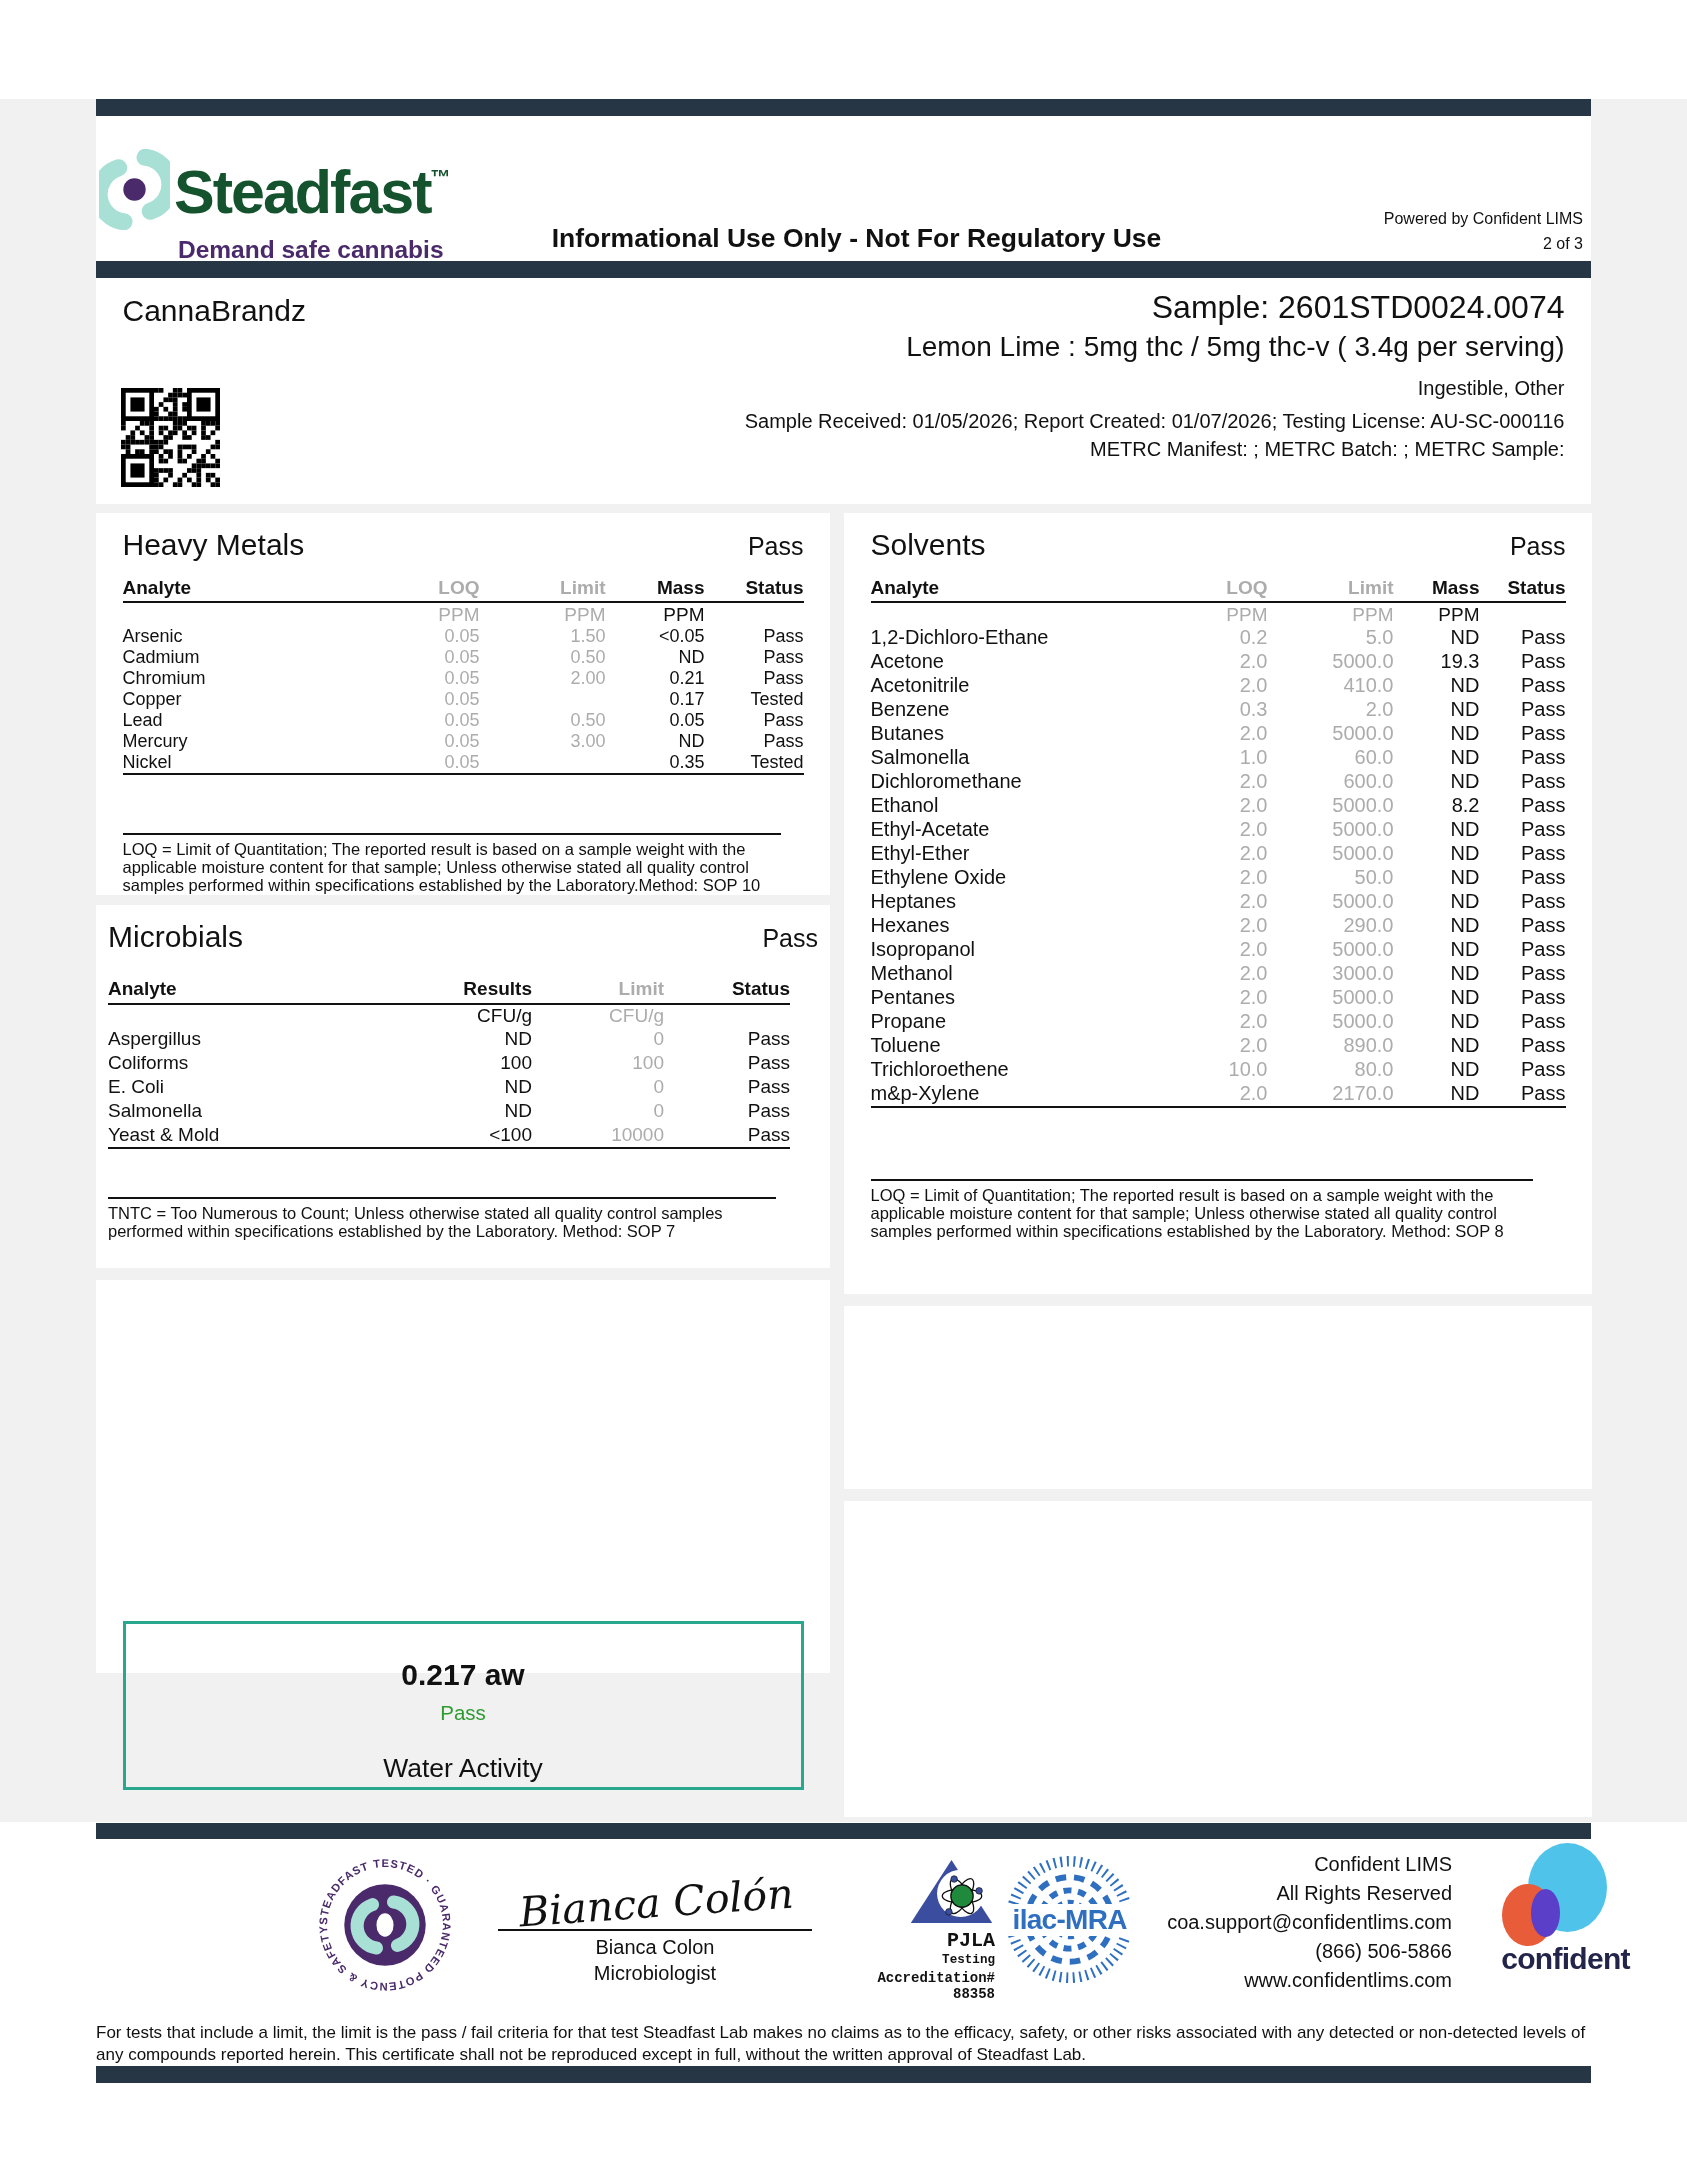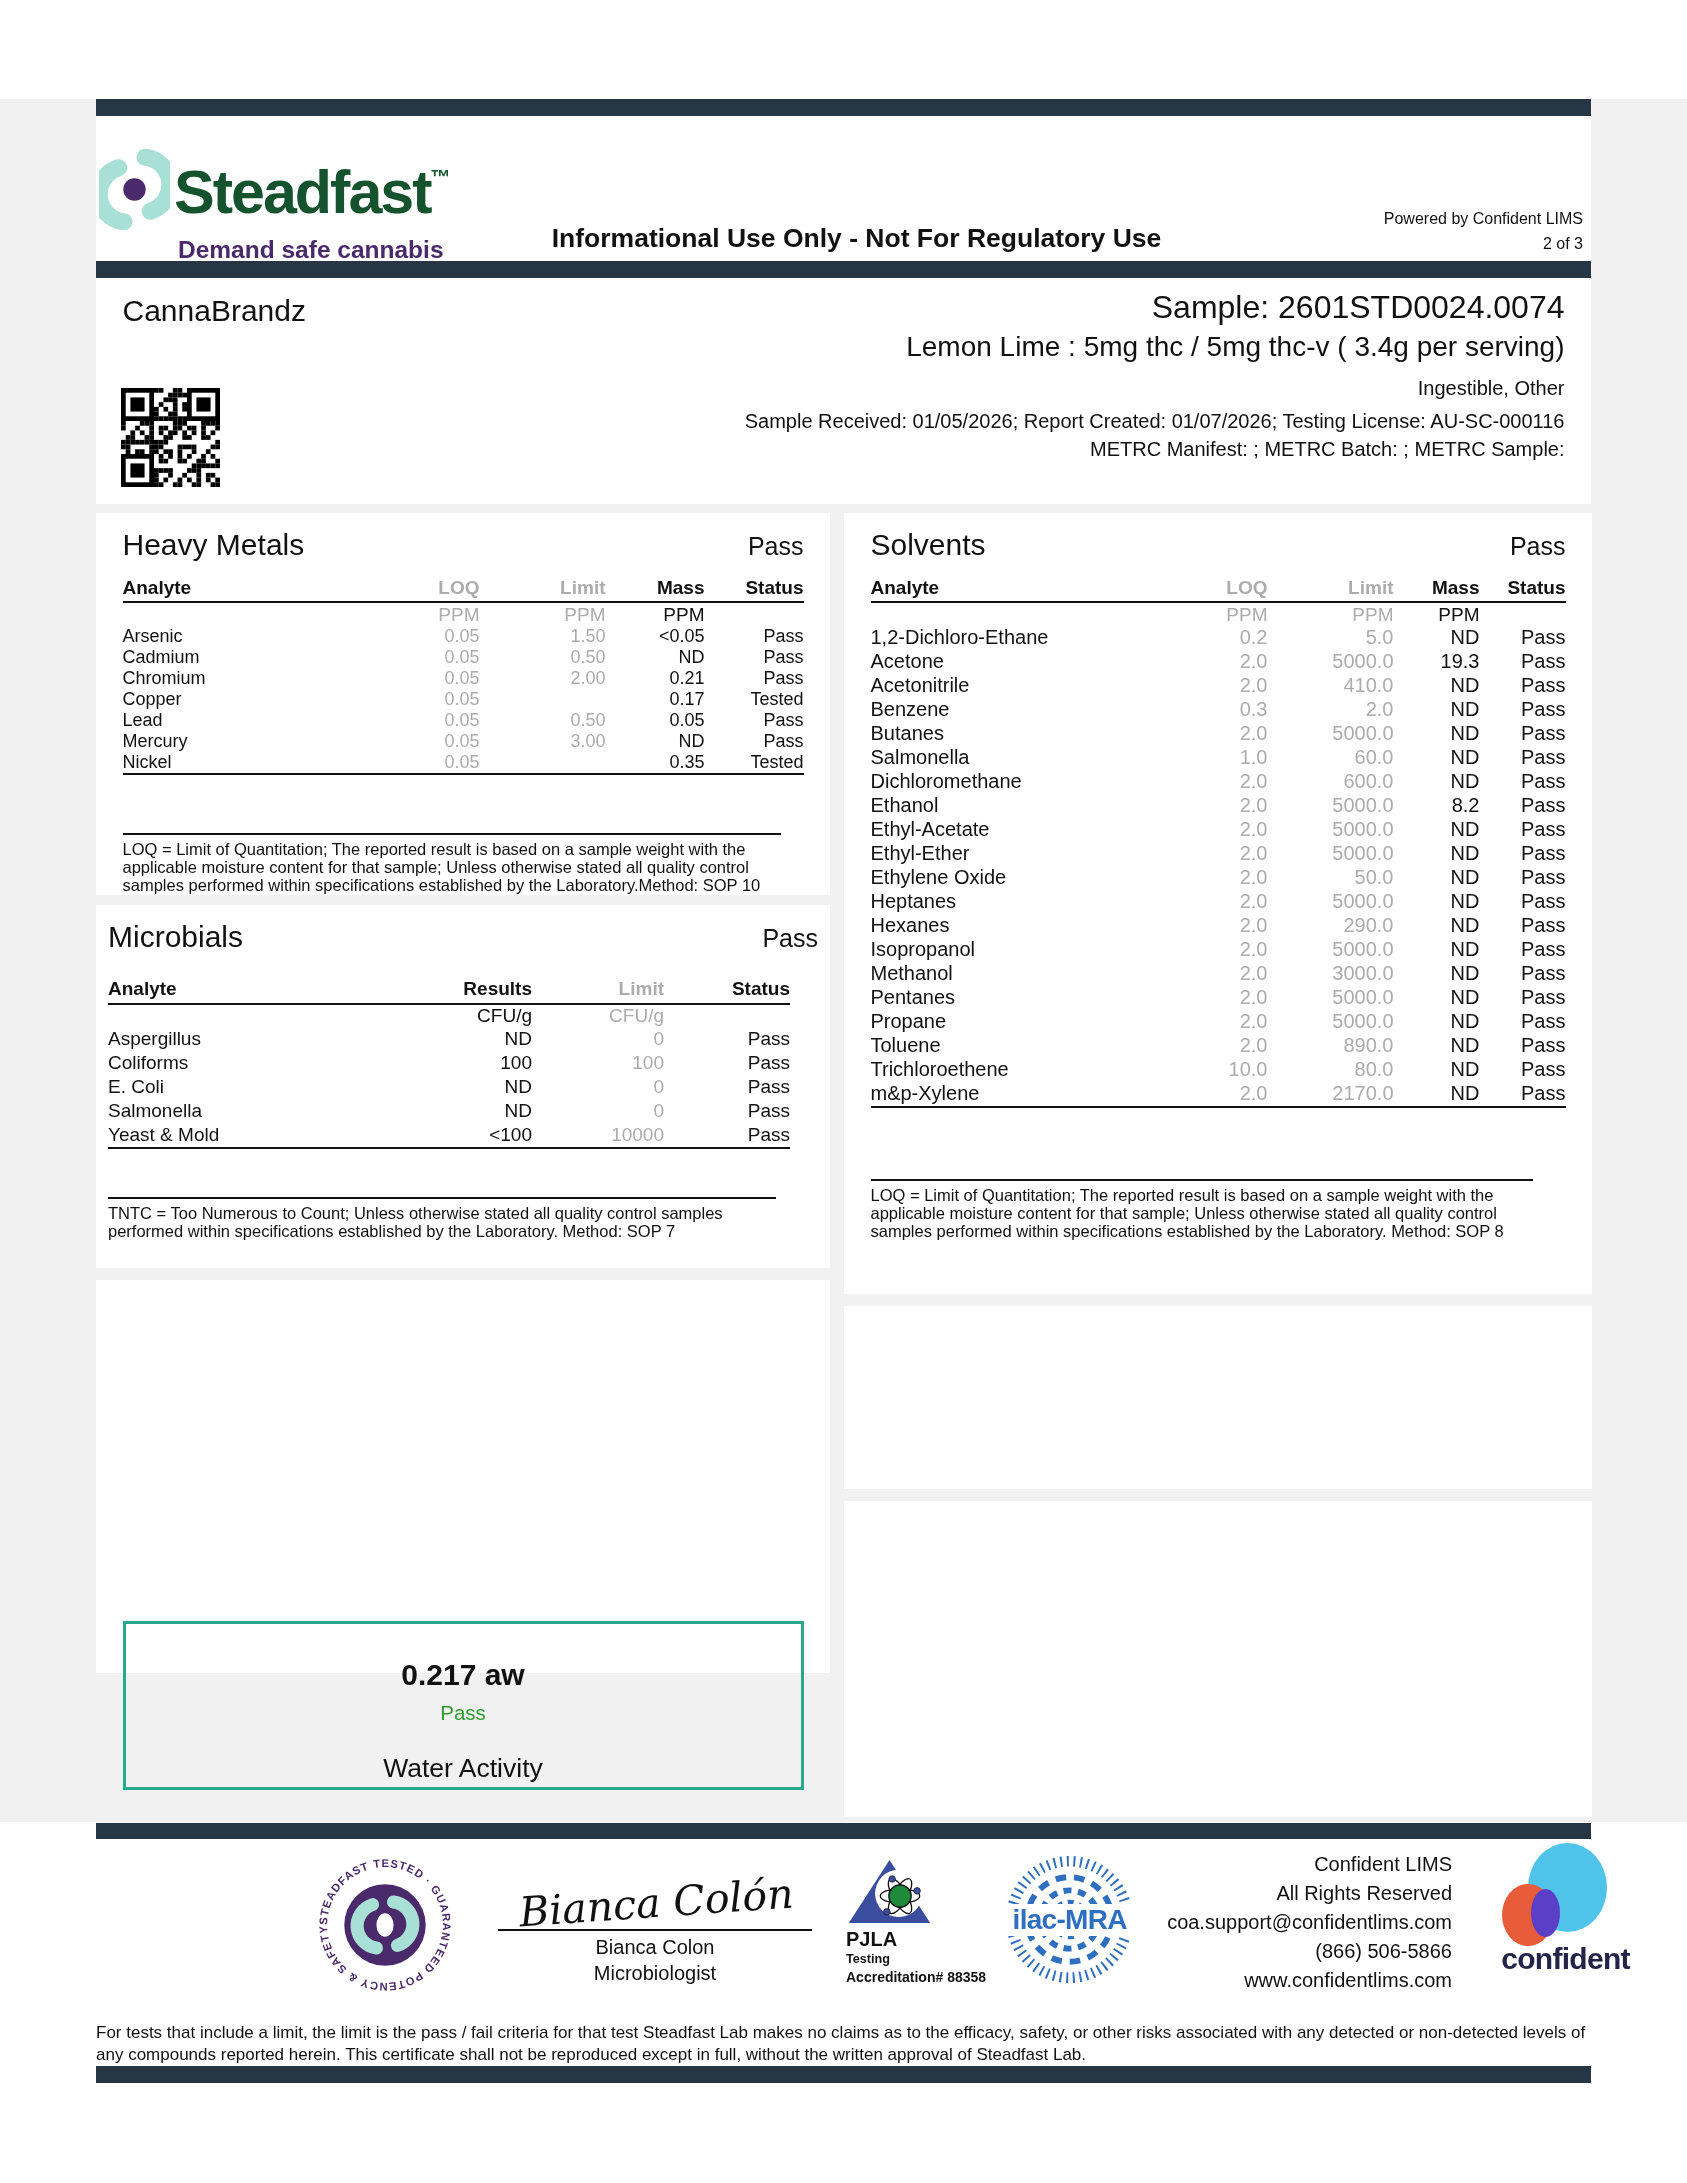--- a/index.html
+++ b/index.html
@@ -73,22 +73,22 @@
   
   #footer{position:absolute;left:0;top:1839px;width:1687px;height:185px;background:#fff;}
   #lab-info{position:absolute;left:96px;top:13.2px;font-size:20px;line-height:29px;}
   #seal{position:absolute;left:316px;top:17px;}
   #sig-block{position:absolute;left:498px;top:2.6px;width:314px;text-align:center;}
   #sig-script{font-family:"DejaVu Serif",serif;font-style:italic;font-size:41px;
               transform:rotate(-4deg);height:85px;display:flex;align-items:flex-end;justify-content:center;}
   #sig-line{border-top:2px solid #111;margin-top:2.6px;}
   .sig-name{font-size:20px;margin-top:5.3px;}
   .sig-title{font-size:20px;margin-top:2.6px;}
-  #pjla{position:absolute;left:846px;top:18.5px;width:149px;text-align:left;
-        font-family:Liberation Sans, sans-serif;}
+  #pjla{position:absolute;left:846px;top:18.5px;width:149px;text-align:right;
+        font-family:Liberation Mono, monospace;}
   .pjla-name{font-size:20px;font-weight:700;margin-top:1.3px;}
   .pjla-sub{font-size:12.6px;font-weight:700;margin-top:1.3px;}
   .pjla-acc{font-size:14px;font-weight:700;margin-top:2.6px;}
   #ilac{position:absolute;left:1004px;top:14.6px;width:131px;height:131px;}
   #ilac-text{position:absolute;left:-5.3px;top:50px;width:142px;text-align:center;
              background:#fff;color:#2F6FC0;font-size:28px;font-weight:800;letter-spacing:-0.7px;}
   #lims-info{position:absolute;left:1158px;top:10.6px;width:294px;text-align:right;
              font-size:20px;line-height:29px;}
   #confident{position:absolute;left:1483px;top:4px;width:165px;text-align:center;}
   .c-circles{position:relative;height:98px;}

